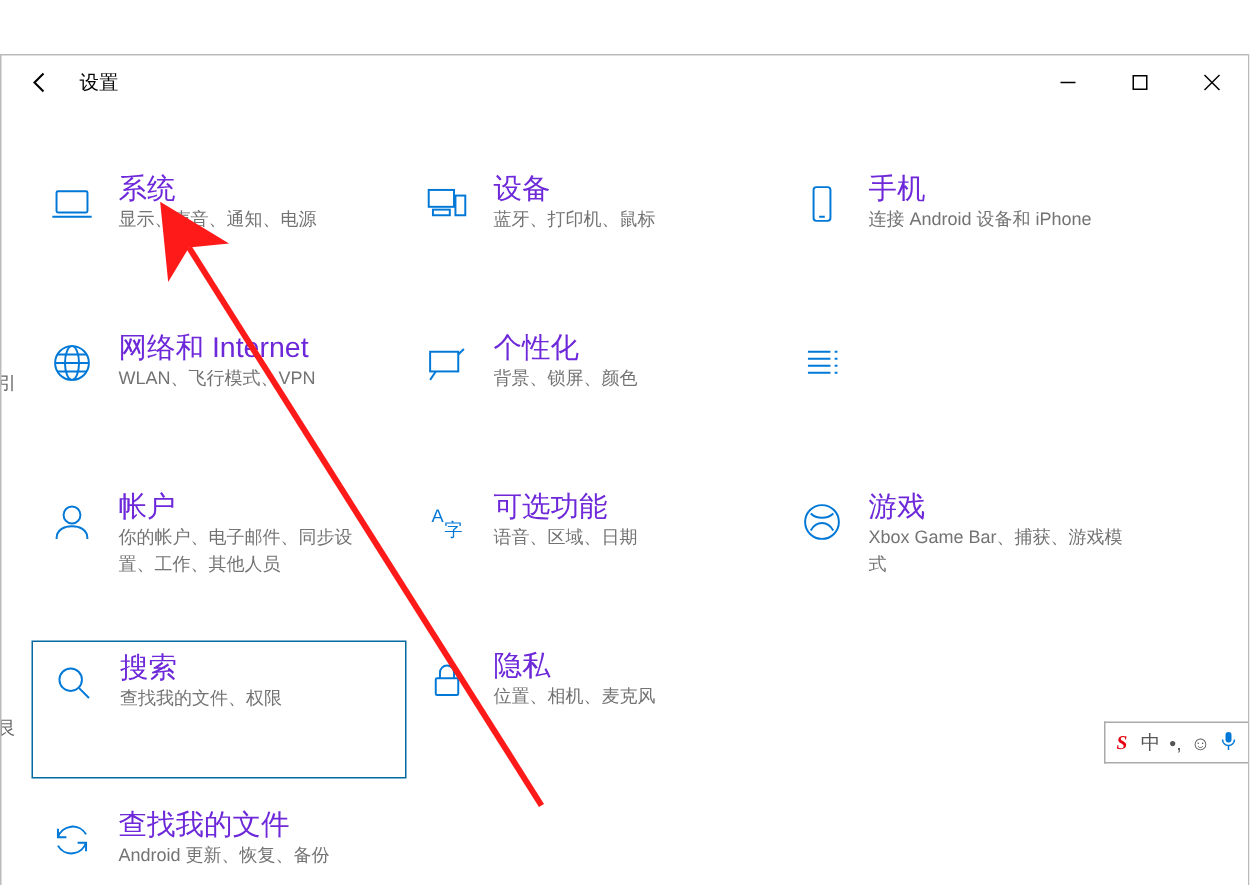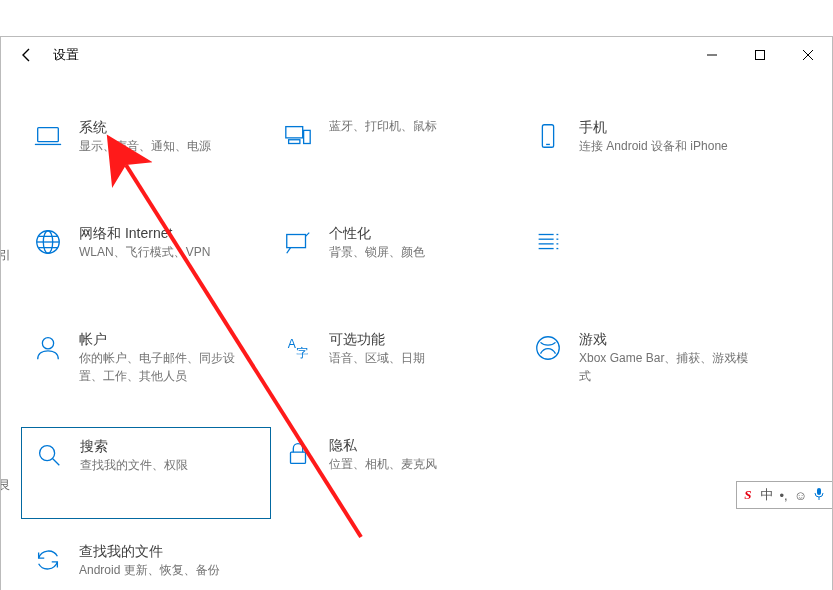--- a/index.html
+++ b/index.html
@@ -9,21 +9,21 @@
   .titlebar .title{font-size:13px;padding-left:6px;}
   .titlebar .spacer{flex:1;}
   .winbtn{width:48px;height:36px;display:flex;align-items:center;justify-content:center;}
   .winbtn svg{width:12px;height:12px;}
   .grid{position:absolute;left:0;right:0;top:64px;bottom:0;padding:8px 20px 0 20px;}
   .row{display:flex;}
   .tile{display:flex;align-items:flex-start;width:250px;min-height:92px;padding:8px 10px 8px 8px;box-sizing:border-box;margin-bottom:14px;}
   .tile .icon{width:38px;height:38px;flex:0 0 38px;display:flex;align-items:center;justify-content:center;color:#0078d7;}
   .tile .icon svg{width:30px;height:30px;stroke:#0078d7;fill:none;stroke-width:1.4;}
   .tile .txt{padding-left:12px;}
-  .tile .ttl{font-size:14px;color:#404040;line-height:20px;}
+  .tile .ttl{font-size:19px;color:#6d28d9;line-height:20px;}
   .tile .desc{font-size:12px;color:#737373;line-height:18px;max-width:170px;}
   .tile.sel{border:1px solid #0369a1;}
   
   .arrow-svg{position:absolute;left:0;top:0;pointer-events:none;}
   
   .ime{position:absolute;right:0;bottom:116px;height:26px;border:1px solid #aaa;border-right:none;background:#fff;display:flex;align-items:center;padding:0 4px;font-size:13px;color:#555;}
   .ime .s{color:#e60012;font-weight:bold;font-style:italic;font-family:"Segoe Script",cursive;margin-right:6px;}
   .ime span{margin:0 3px;}
   .ime .mic{color:#0078d7;}
   
@@ -77,20 +77,21 @@
       </div>
       <div class="tile">
         <div class="icon">
           <svg viewBox="0 0 32 32">
               <rect x="3" y="6" width="18" height="12"></rect>
               <rect x="6" y="20" width="12" height="4"></rect>
               <rect x="22" y="10" width="7" height="14"></rect>
             </svg>
         </div>
         <div class="txt">
+          <div class="ttl">设备</div>
           <div class="desc">蓝牙、打印机、鼠标</div>
         </div>
       </div>
       <div class="tile">
         <div class="icon">
           <svg viewBox="0 0 32 32">
               <rect x="10" y="4" width="12" height="24" rx="2"></rect>
               <line x1="14" y1="25" x2="18" y2="25"></line>
             </svg>
         </div>

